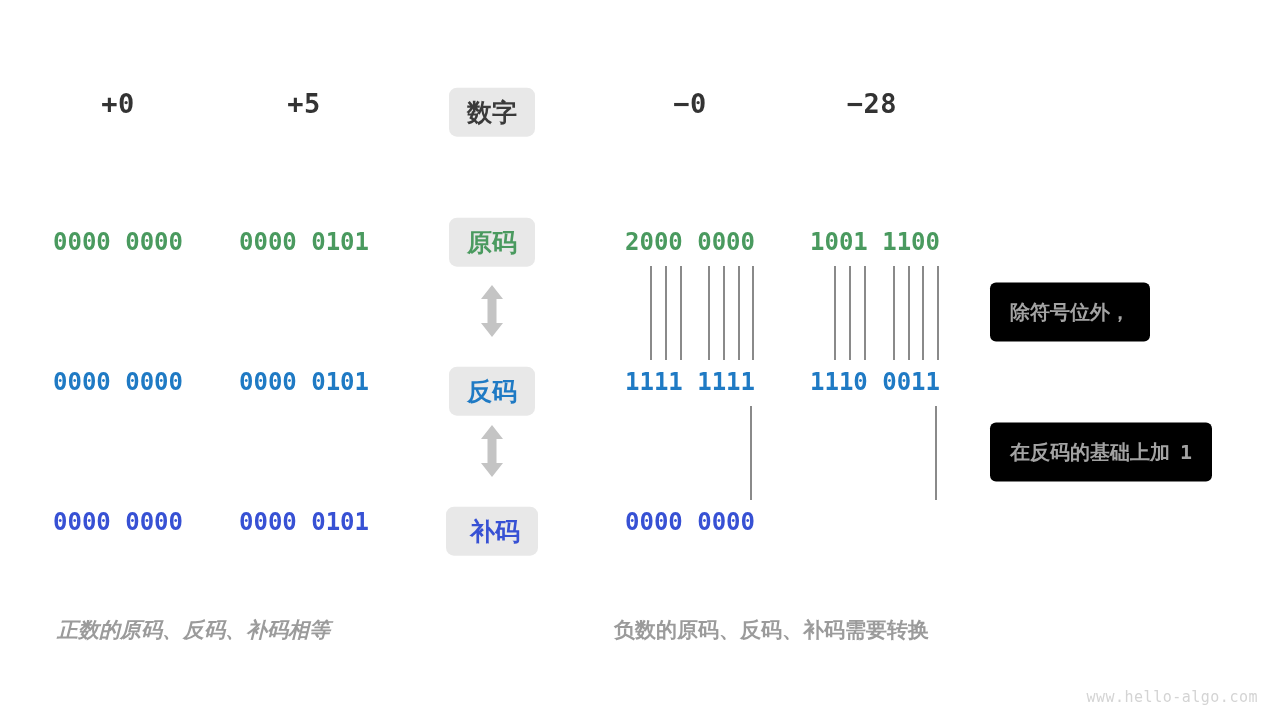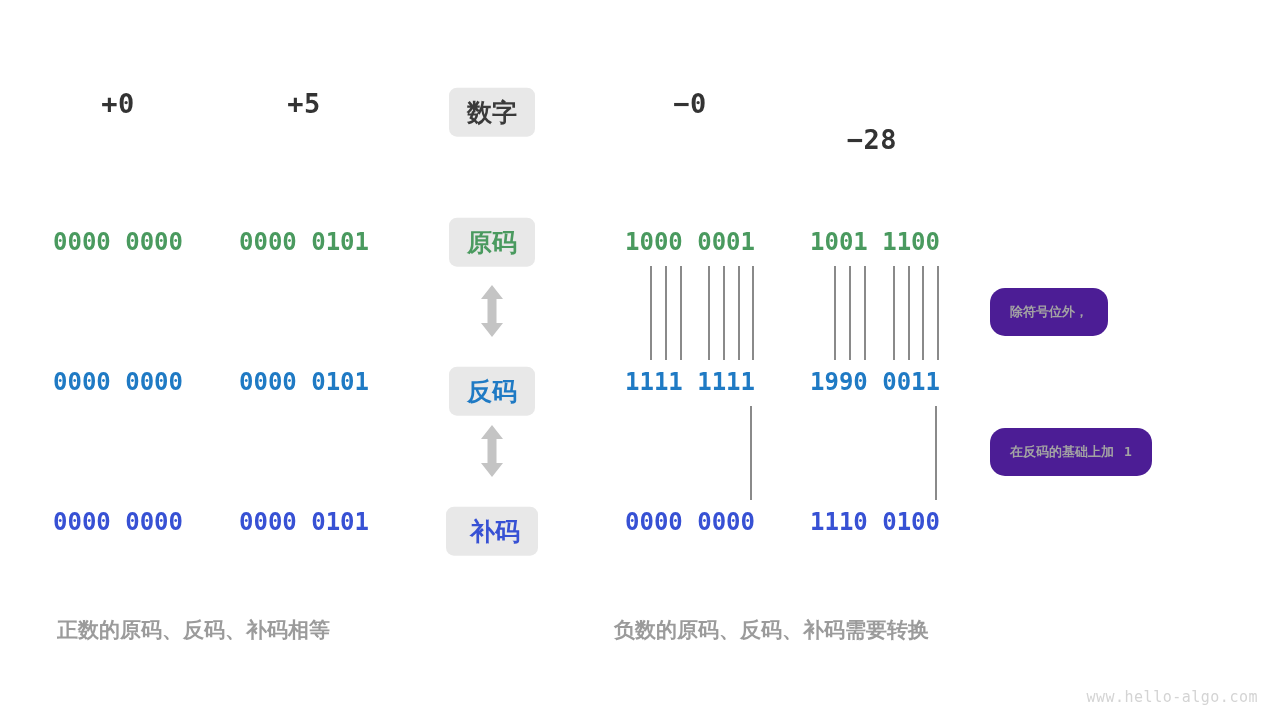--- a/index.html
+++ b/index.html
@@ -61,25 +61,25 @@
     white-space: nowrap;
     text-align: center;
     margin-top: 8px;
   }
   .badge-title { color: #3a3a3a; }
 
   
   .note {
     position: absolute;
     transform: translate(0, -50%);
-    background: #4c1d95;
-    border-radius: 15px;
+    background: #000000;
+    border-radius: 6px;
     padding: 14px 20px;
     color: #a3a3a3;
-    font-size: 13px;
+    font-size: 20px;
     font-weight: bold;
     line-height: 1.55;
     white-space: nowrap;
   }
   .note .mono {
     font-family: "DejaVu Sans Mono", "Liberation Mono", monospace;
   }
 
   
   .caption {
@@ -121,51 +121,50 @@
 <div class="stage">
 
   <div class="cell num-label" style="left:118px; top:103px;">+0</div>
 
   <div class="cell num-label" style="left:304px; top:103px;">+5</div>
 
   <div class="badge badge-title" style="left:492px; top:104px;">数字</div>
 
   <div class="cell num-label" style="left:690px; top:103px;">−0</div>
 
-  <div class="cell num-label" style="left:872px; top:103px;margin-top:36px;">−28</div>
+  <div class="cell num-label" style="left:872px; top:103px;">−28</div>
 
   <div class="cell bits c-green" style="left:118px; top:242px;">0000 0000</div>
 
   <div class="cell bits c-green" style="left:304px; top:242px;">0000 0101</div>
 
   <div class="badge" style="left:492px; top:234px; color:#4a9a5f;">原码</div>
 
-  <div class="cell bits c-green" style="left:690px; top:242px;">1000 0001</div>
+  <div class="cell bits c-green" style="left:690px; top:242px;">2000 0000</div>
 
   <div class="cell bits c-green" style="left:875px; top:242px;">1001 1100</div>
 
   <div class="cell bits c-blue" style="left:118px; top:382px;">0000 0000</div>
 
   <div class="cell bits c-blue" style="left:304px; top:382px;">0000 0101</div>
 
   <div class="badge" style="left:492px; top:383px; color:#1f7ac4;">反码</div>
 
   <div class="cell bits c-blue" style="left:690px; top:382px;">1111 1111</div>
 
-  <div class="cell bits c-blue" style="left:875px; top:382px;">1990 0011</div>
+  <div class="cell bits c-blue" style="left:875px; top:382px;">1110 0011</div>
 
   <div class="cell bits c-indigo" style="left:118px; top:522px;">0000 0000</div>
 
   <div class="cell bits c-indigo" style="left:304px; top:522px;">0000 0101</div>
 
   <div class="badge" style="left:492px; top:523px; color:#3751d4;padding-left:24px;">补码</div>
 
   <div class="cell bits c-indigo" style="left:690px; top:522px;">0000 0000</div>
 
-  <div class="cell bits c-indigo" style="left:875px; top:522px;">1110 0100</div>
 
   <div class="vline" style="left:650px; top:266px; height:94px;"></div>
   <div class="vline" style="left:665px; top:266px; height:94px;"></div>
   <div class="vline" style="left:680px; top:266px; height:94px;"></div>
   <div class="vline" style="left:708px; top:266px; height:94px;"></div>
   <div class="vline" style="left:723px; top:266px; height:94px;"></div>
   <div class="vline" style="left:738px; top:266px; height:94px;"></div>
   <div class="vline" style="left:752px; top:266px; height:94px;"></div>
 
   <div class="vline" style="left:834px; top:266px; height:94px;"></div>
@@ -192,19 +191,19 @@
   </div>
 
   <div class="note" style="left:990px; top:312px;">
     <div>除符号位外，</div>
   </div>
 
   <div class="note" style="left:990px; top:452px;">
     <span>在反码的基础上加</span><span class="mono" style="margin-left:10px;">1</span>
   </div>
 
-  <div class="caption" style="left:57px; top:630px;">正数的原码、反码、补码相等</div>
+  <div class="caption" style="left:57px; top:630px;font-style:italic;">正数的原码、反码、补码相等</div>
 
   <div class="caption" style="left:614px; top:630px;">负数的原码、反码、补码需要转换</div>
 
   <div class="watermark">www.hello-algo.com</div>
 
 </div>
 
 </body></html>

